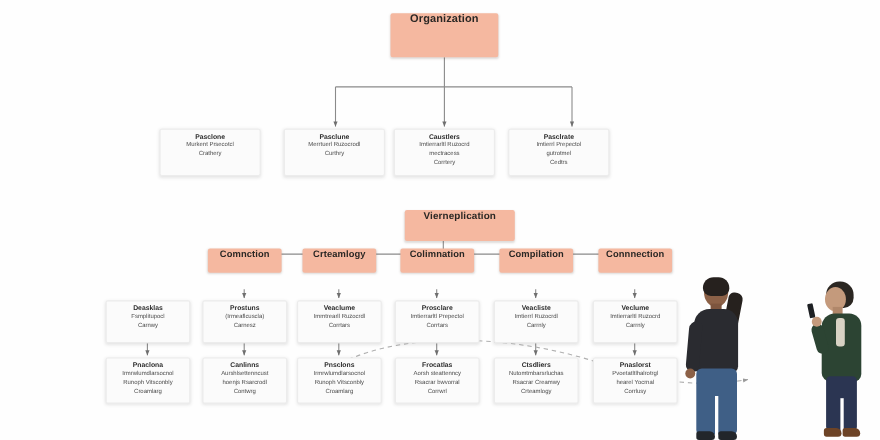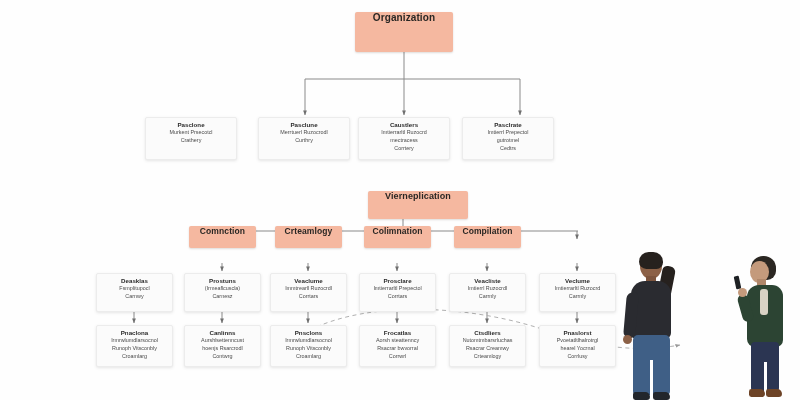--- a/index.html
+++ b/index.html
@@ -176,20 +176,23 @@
   </div>
   <div class="node accent grp" style="left:275px">
     <div class="t-title">Crteamlogy</div>
   </div>
   <div class="node accent grp" style="left:364px">
     <div class="t-title">Colimnation</div>
   </div>
   <div class="node accent grp" style="left:454px">
     <div class="t-title">Compilation</div>
   </div>
+  <div class="node accent grp" style="left:544px">
+    <div class="t-title">Connnection</div>
+  </div>
 
   <div class="node card leaf-a" style="left:96px">
     <div class="t-title">Deasklas</div>
     <div class="t-sub">Fsmplitupocl<br>Carnwy</div>
   </div>
   <div class="node card leaf-a" style="left:184px">
     <div class="t-title">Prostuns</div>
     <div class="t-sub">(Irmeaflcuscla)<br>Carnesz</div>
   </div>
   <div class="node card leaf-a" style="left:270px">

